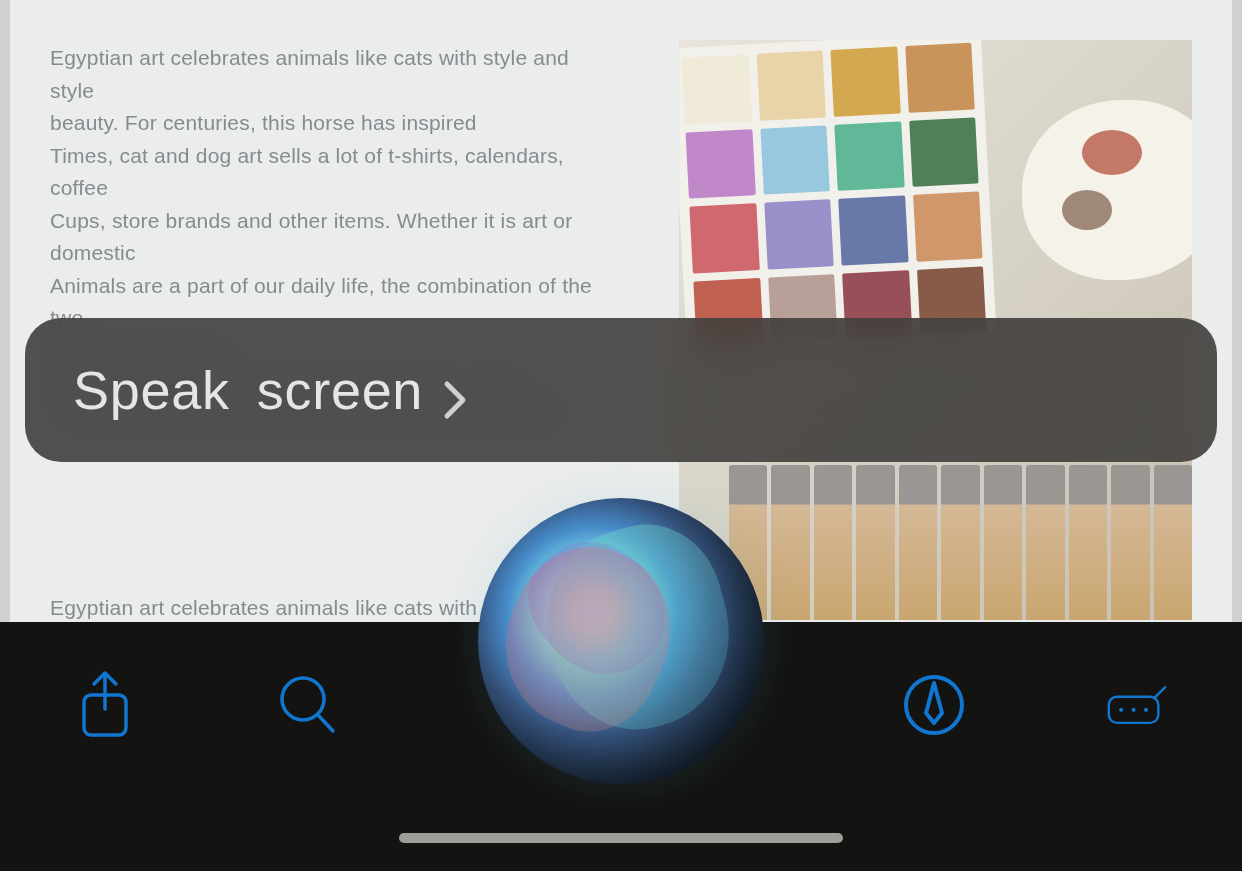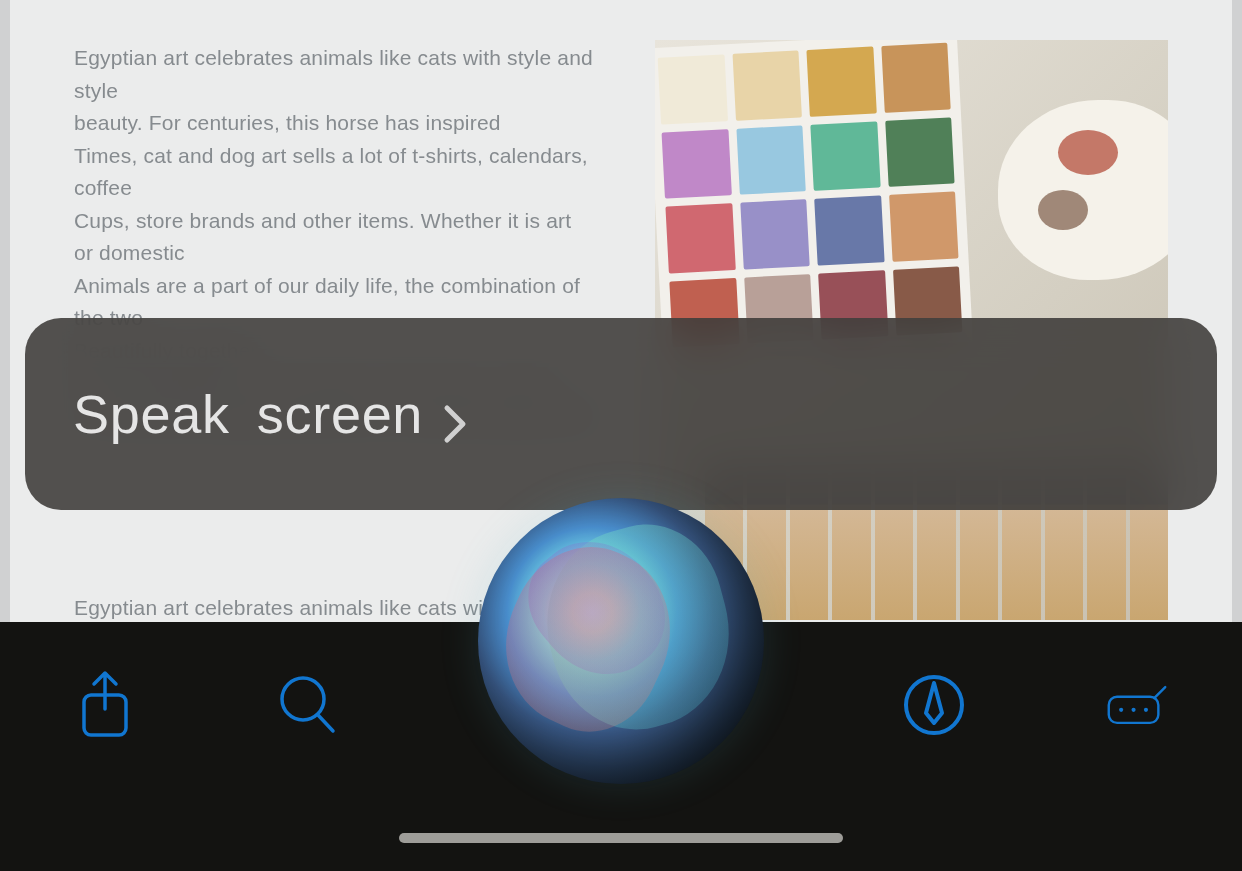--- a/index.html
+++ b/index.html
@@ -17,21 +17,21 @@
       overflow: hidden;
     }
     
     .content-area {
       position: absolute;
       top: 0;
       left: 10px;
       right: 10px;
       height: 622px;
       background: #ebecec;
-      padding: 40px 64px;
+      padding: 40px 40px;
       display: flex;
       gap: 60px;
     }
     
     .text-column {
       flex: 1;
       padding-top: 2px;
     }
     
     .text-block {
@@ -104,21 +104,21 @@
       height: 155px;
       background: linear-gradient(180deg, #9a9694 0%, #9a9694 25%, #d4b896 26%, #c9a670 100%);
       border-radius: 3px 3px 0 0;
     }
     
     .siri-panel {
       position: absolute;
       left: 25px;
       right: 25px;
       top: 318px;
-      height: 192px;
+      height: 144px;
       background: rgba(60, 58, 56, 0.88);
       backdrop-filter: blur(20px);
       border-radius: 36px;
       display: flex;
       align-items: center;
       padding-left: 48px;
     }
     
     .siri-text {
       color: #e5e5e5;

